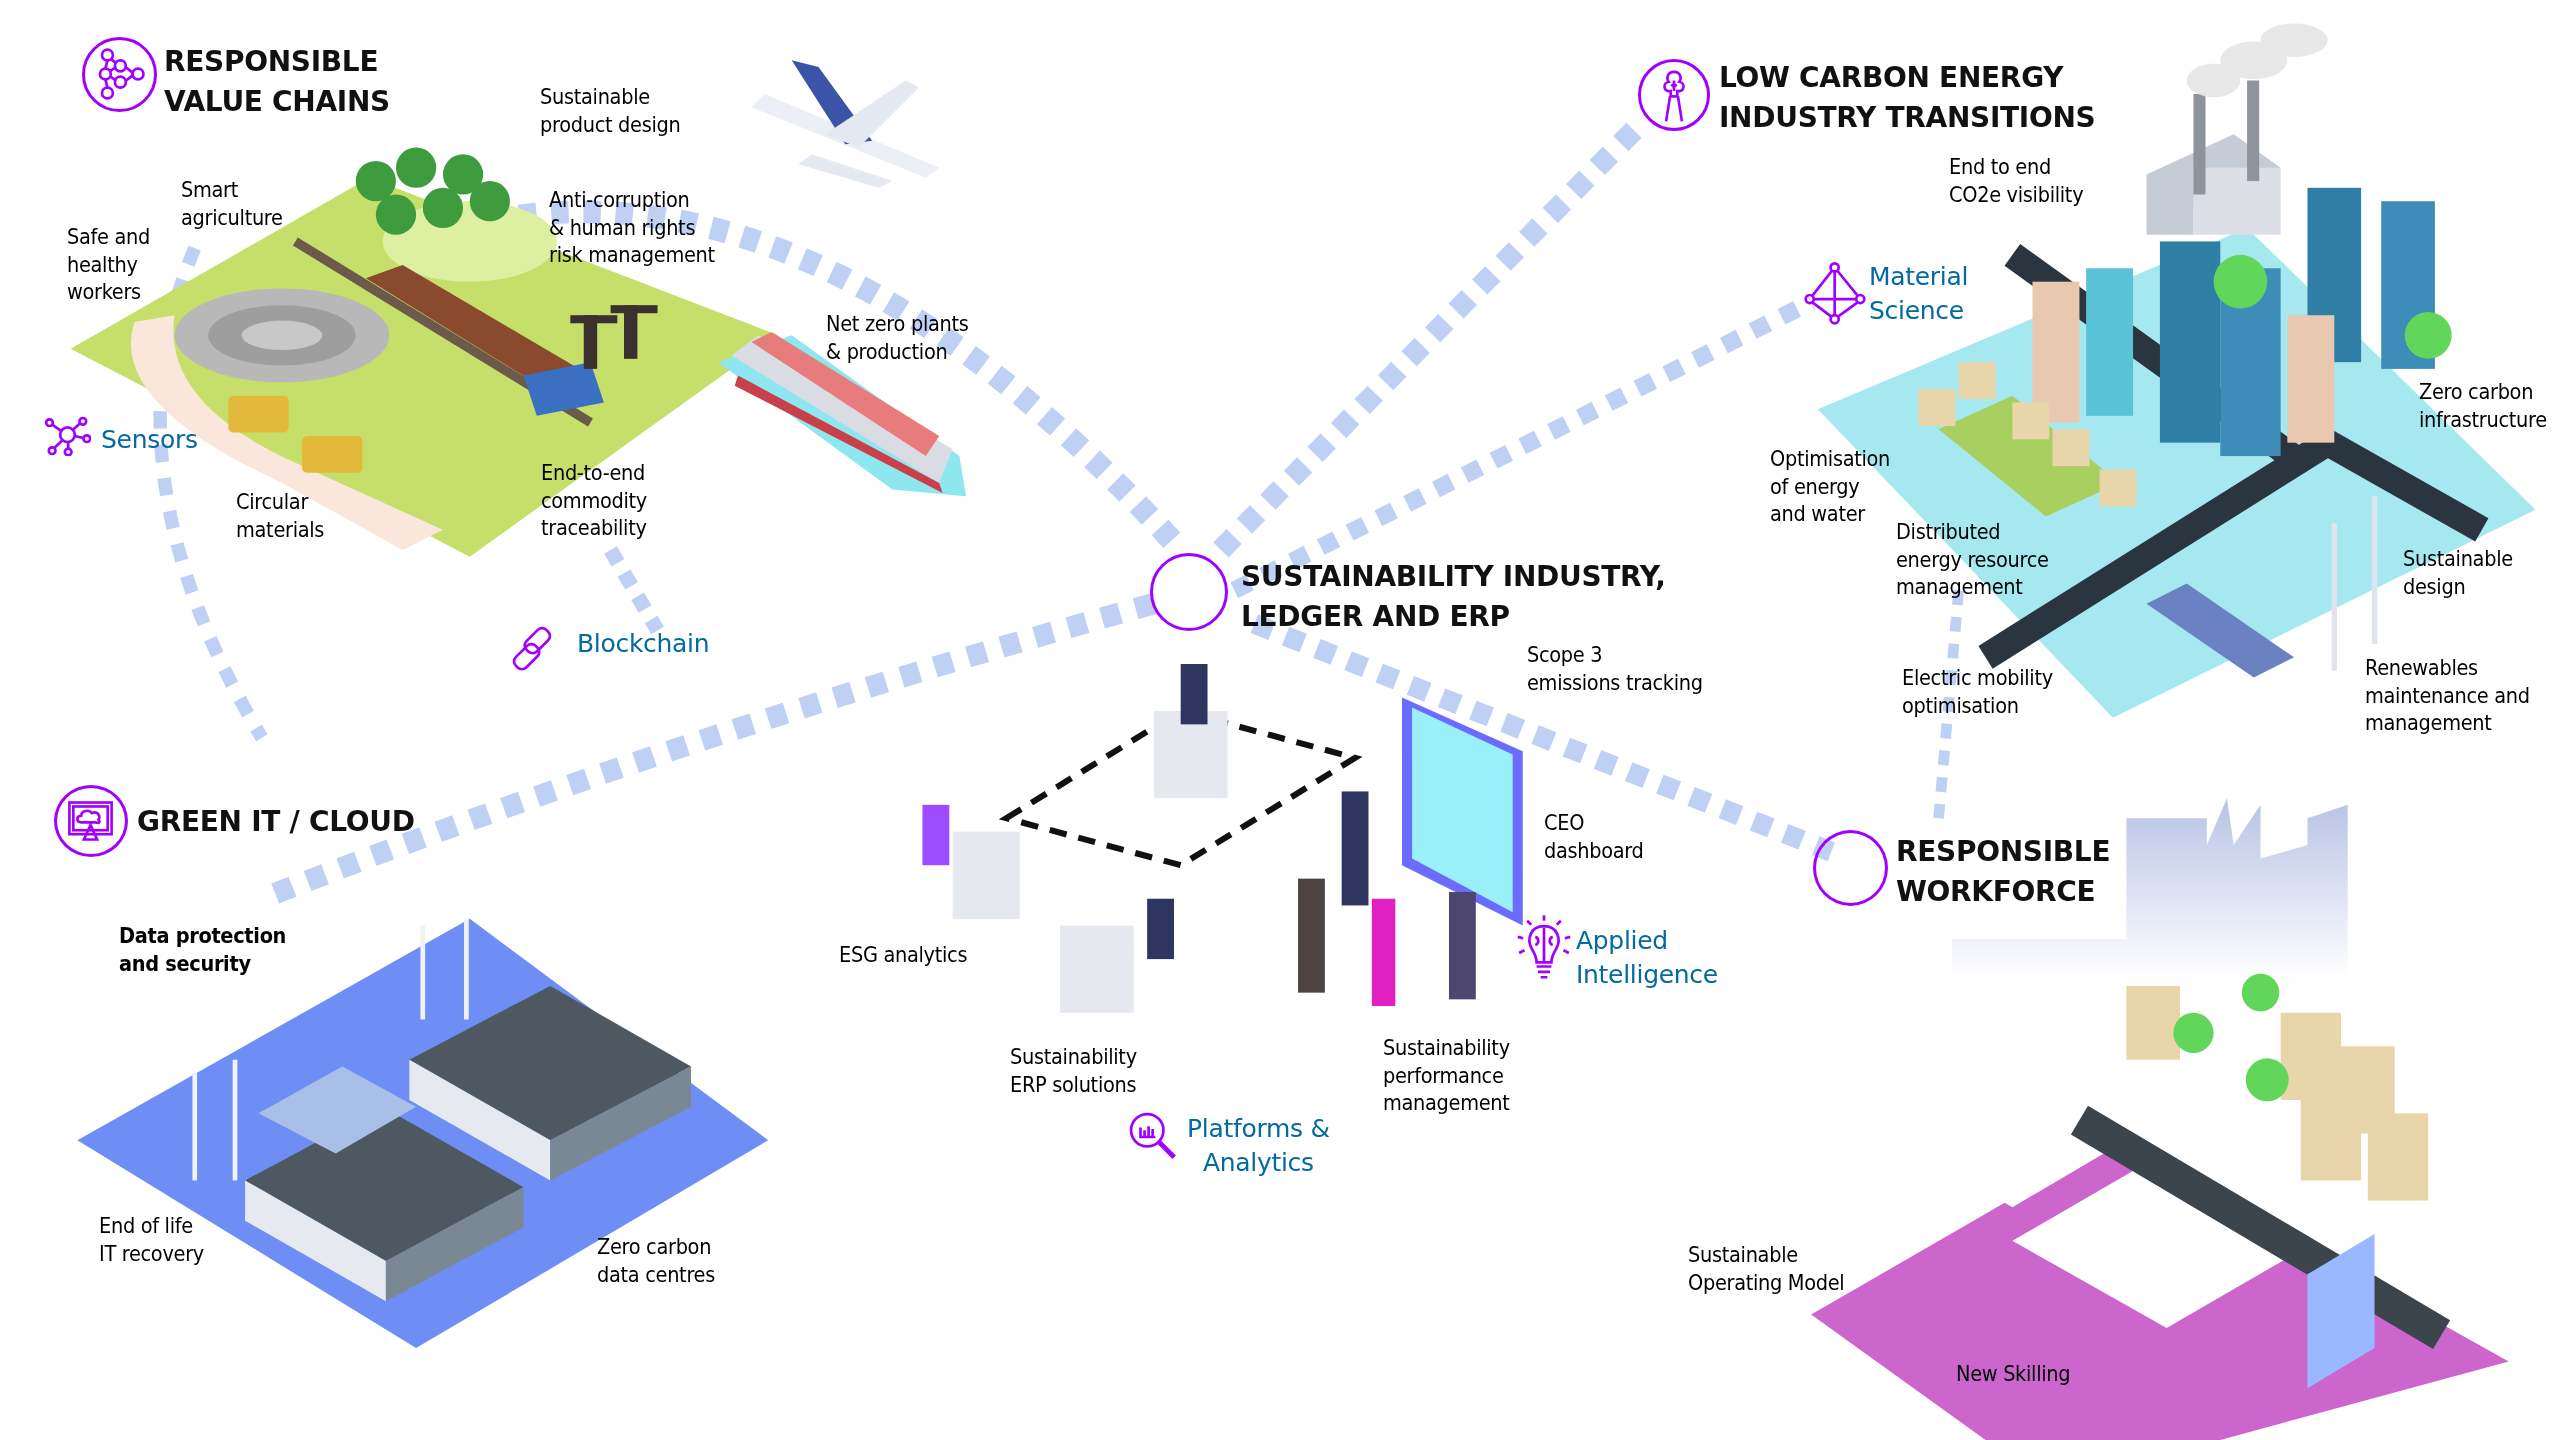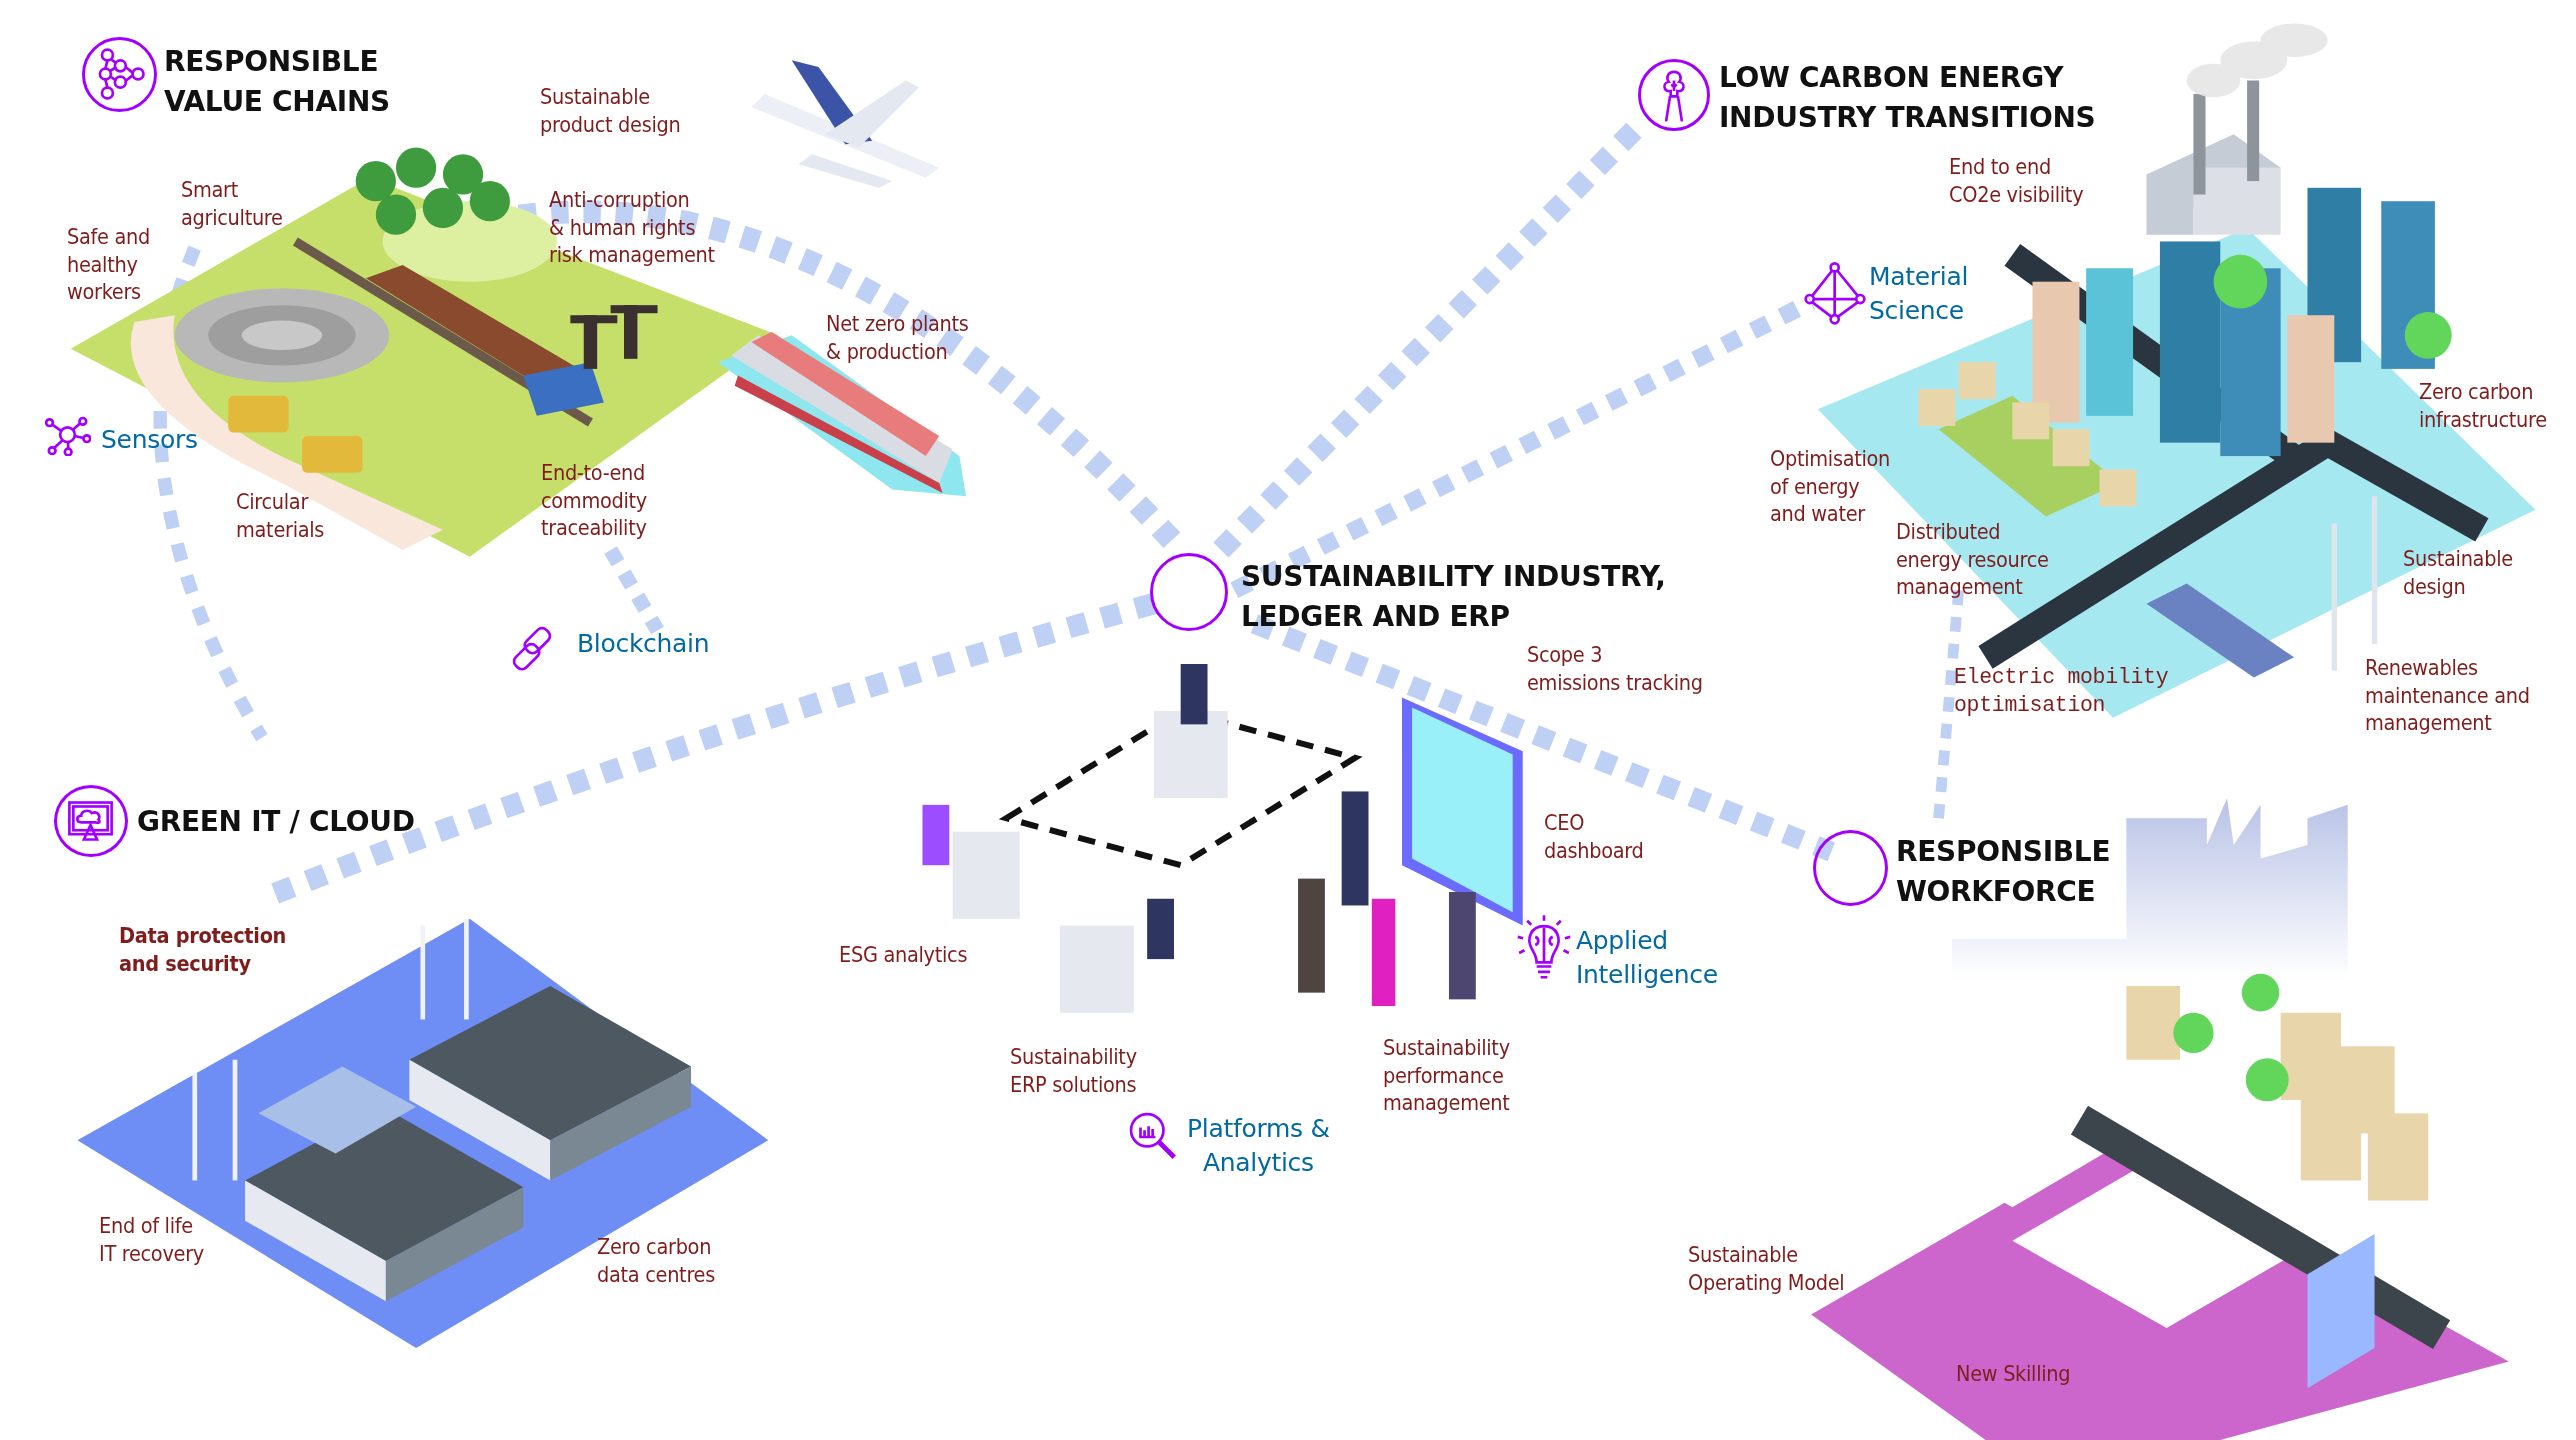--- a/index.html
+++ b/index.html
@@ -1,18 +1,18 @@
 <!DOCTYPE html>
 <html style="font-size:10.7px"><head>
 <meta charset="utf-8">
 <style>
   html, body { margin:0; padding:0; background:#ffffff; }
   body { width:2576px; height:1440px; position:relative; overflow:hidden;
          font-family:"DejaVu Sans","Liberation Sans",sans-serif; color:#111; }
-  .label { position:absolute; font-size:21.5px; line-height:27.5px; color:#7f1d1d; white-space:pre-line; font-family:"DejaVu Sans Condensed","DejaVu Sans",sans-serif; letter-spacing:-0.3px; }
+  .label { position:absolute; font-size:21.5px; line-height:27.5px; color:#000000; white-space:pre-line; font-family:"DejaVu Sans Condensed","DejaVu Sans",sans-serif; letter-spacing:-0.3px; }
   .pillar { position:absolute; font-size:28px; line-height:40px; font-weight:bold; color:#111; white-space:pre-line; letter-spacing:-0.3px; }
   .cap { position:absolute; font-size:25px; line-height:34px; font-weight:normal; color:#0369a1; white-space:pre-line; letter-spacing:-0.3px; }
   .ring { position:absolute; border:3.4px solid #A100FF; border-radius:50%; box-sizing:border-box; }
   svg.layer { position:absolute; left:0; top:0; }
   .ico { position:absolute; }
 </style>
 </head>
 <body>
 
 <svg class="layer" width="2576" height="1440" viewBox="0 0 3840 2147">
@@ -341,21 +341,21 @@
 <div class="label" style="left:2419px;top:378px;">Zero carbon
 infrastructure</div>
 <div class="label" style="left:1770px;top:445px;">Optimisation
 of energy
 and water</div>
 <div class="label" style="left:1896px;top:518px;">Distributed
 energy resource
 management</div>
 <div class="label" style="left:2403px;top:545px;">Sustainable
 design</div>
-<div class="label" style="left:1954px;top:664px;font-family:Liberation Mono, monospace;">Electric mobility
+<div class="label" style="left:1902px;top:664px;">Electric mobility
 optimisation</div>
 <div class="label" style="left:2365px;top:654px;">Renewables
 maintenance  and
 management</div>
 
 <div class="label" style="left:1527px;top:641px;">Scope 3
 emissions tracking</div>
 <div class="label" style="left:1544px;top:809px;">CEO
 dashboard</div>
 <div class="label" style="left:839px;top:941px;">ESG analytics</div>

